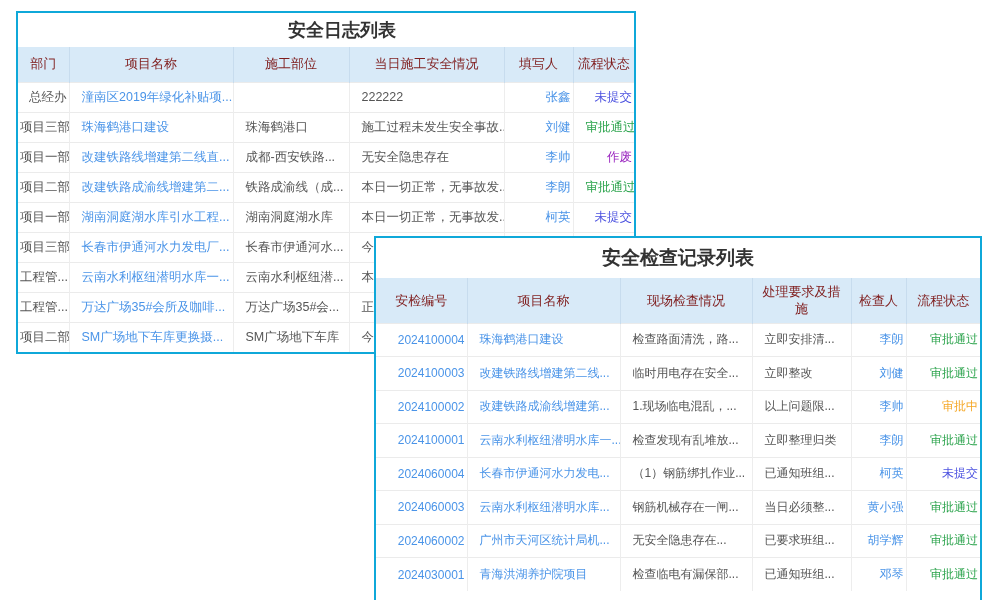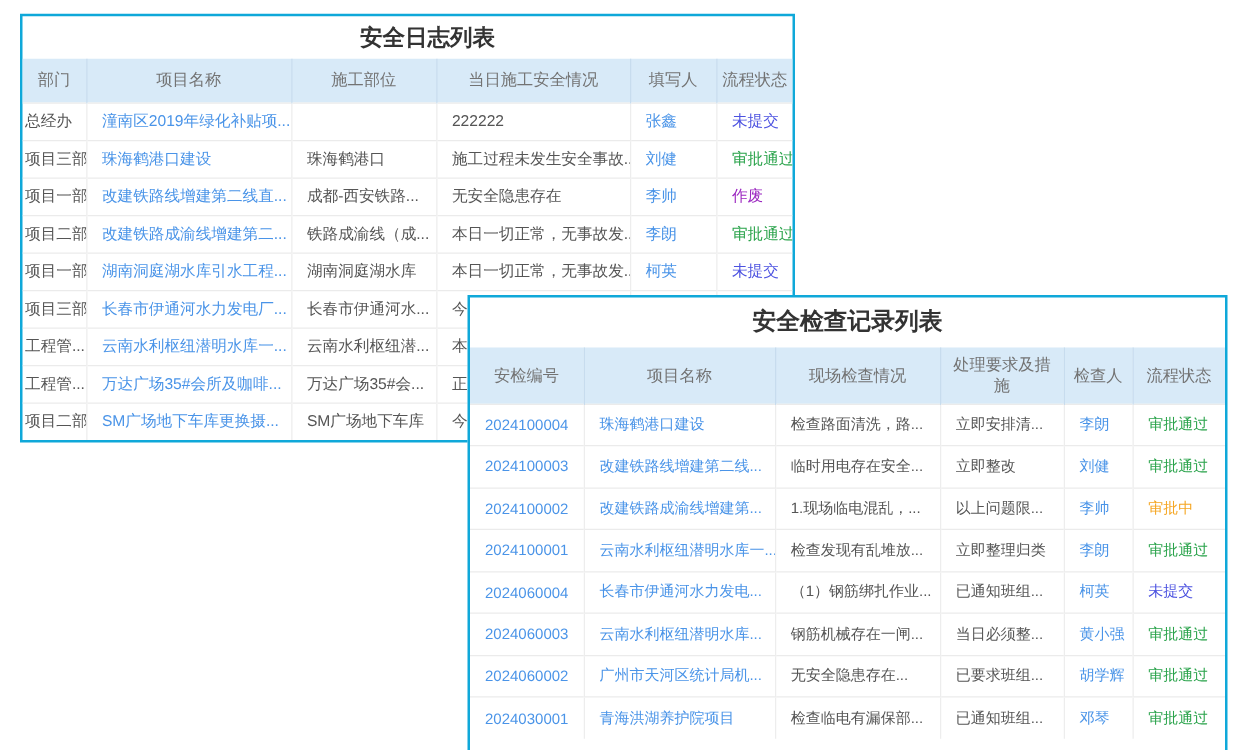--- a/index.html
+++ b/index.html
@@ -5,33 +5,33 @@
   * { margin:0; padding:0; box-sizing:border-box; }
   html,body { width:1000px; height:600px; background:#ffffff;
     font-family:"Liberation Sans","DejaVu Sans",sans-serif; }
   .panel { position:absolute; background:#ffffff; border:2px solid var(--border,#0fa8d9); overflow:hidden; }
   #log-panel { left:16px; top:11px; width:620px; height:343px; }
   #inspect-panel { left:374px; top:236px; width:608px; height:447px; }
   .panel-title { text-align:center; font-weight:bold; color:#333333; }
   #log-panel .panel-title { height:34px; line-height:34px; font-size:18px;padding-left:32px; }
   #inspect-panel .panel-title { height:40px; line-height:40px; font-size:19px; }
   table { width:100%; border-collapse:collapse; table-layout:fixed; }
-  th { background:var(--headbg,#d8eaf8); color:#737373; font-weight:normal;
+  th { background:var(--headbg,#d8eaf8); color:#7f1d1d; font-weight:normal;
        text-align:center; border-right:1px solid #c7dcee; vertical-align:middle; }
   th:last-child { border-right:none; }
   #log-panel th { height:35px; font-size:13px; }
   #inspect-panel th { height:45px; font-size:13px; line-height:17px; padding:0 6px; }
   td { border-top:1px solid #ebebeb; border-right:1px solid #ededed;
        overflow:hidden; white-space:nowrap; text-overflow:clip;
        color:#555555; vertical-align:middle; }
   td:last-child { border-right:none; }
   #log-panel td { height:30px; font-size:12.5px; }
   #inspect-panel td { height:33.5px; font-size:12px; }
   .left { text-align:left; padding:0 4px 0 12px; }
-  .center { text-align:left; padding:0 2px; }
+  .center { text-align:right; padding:0 2px; }
   .c-link { color:var(--link,#4a94e8);padding-left:12px; }
   .status { font-weight:normal;padding-left:12px; }
 </style>
 </head>
 <body>
 
 <div class="panel" id="log-panel">
   <div class="panel-title">安全日志列表</div>
   <table>
     <colgroup>

